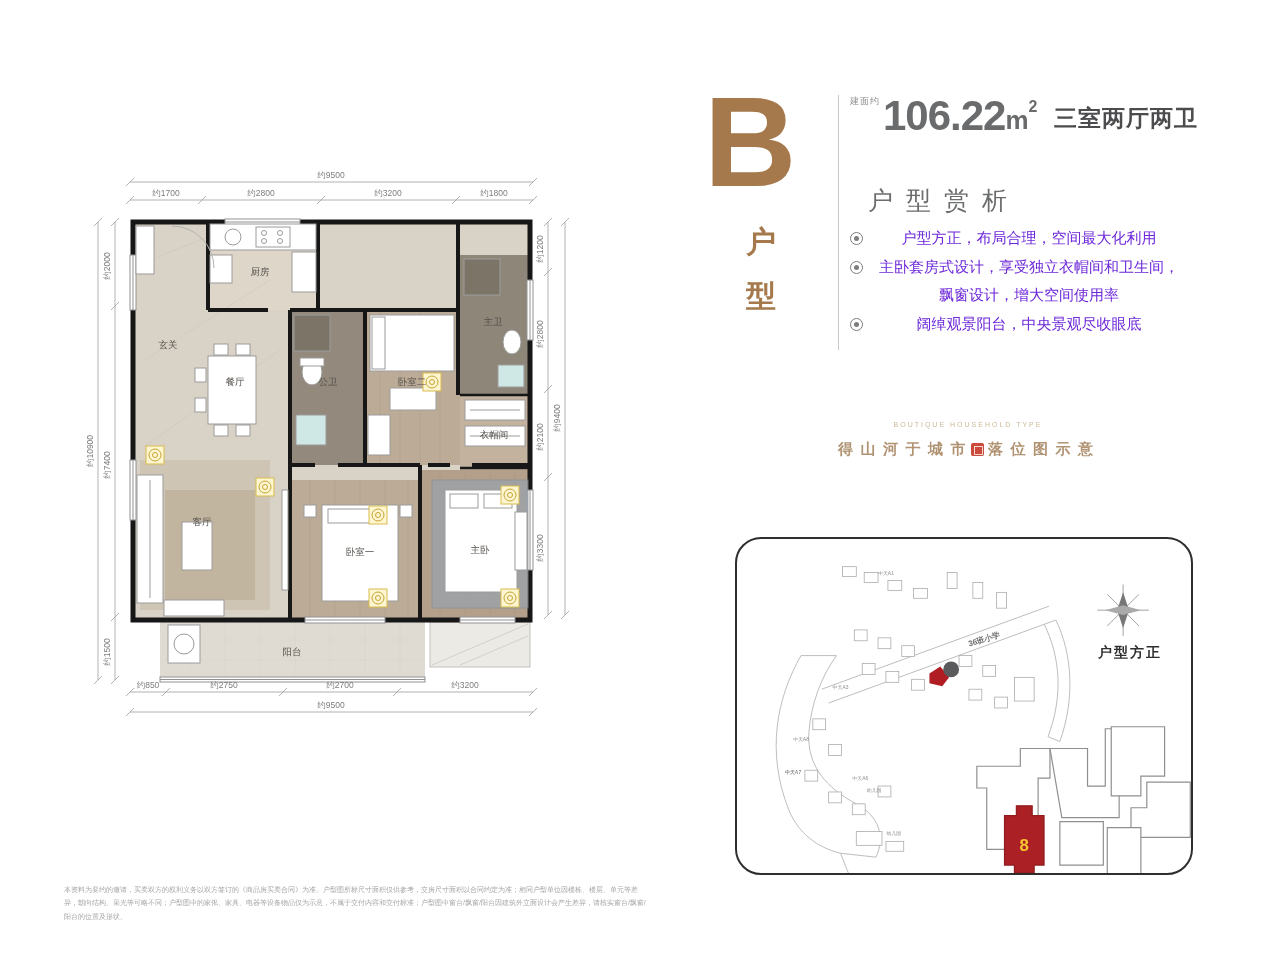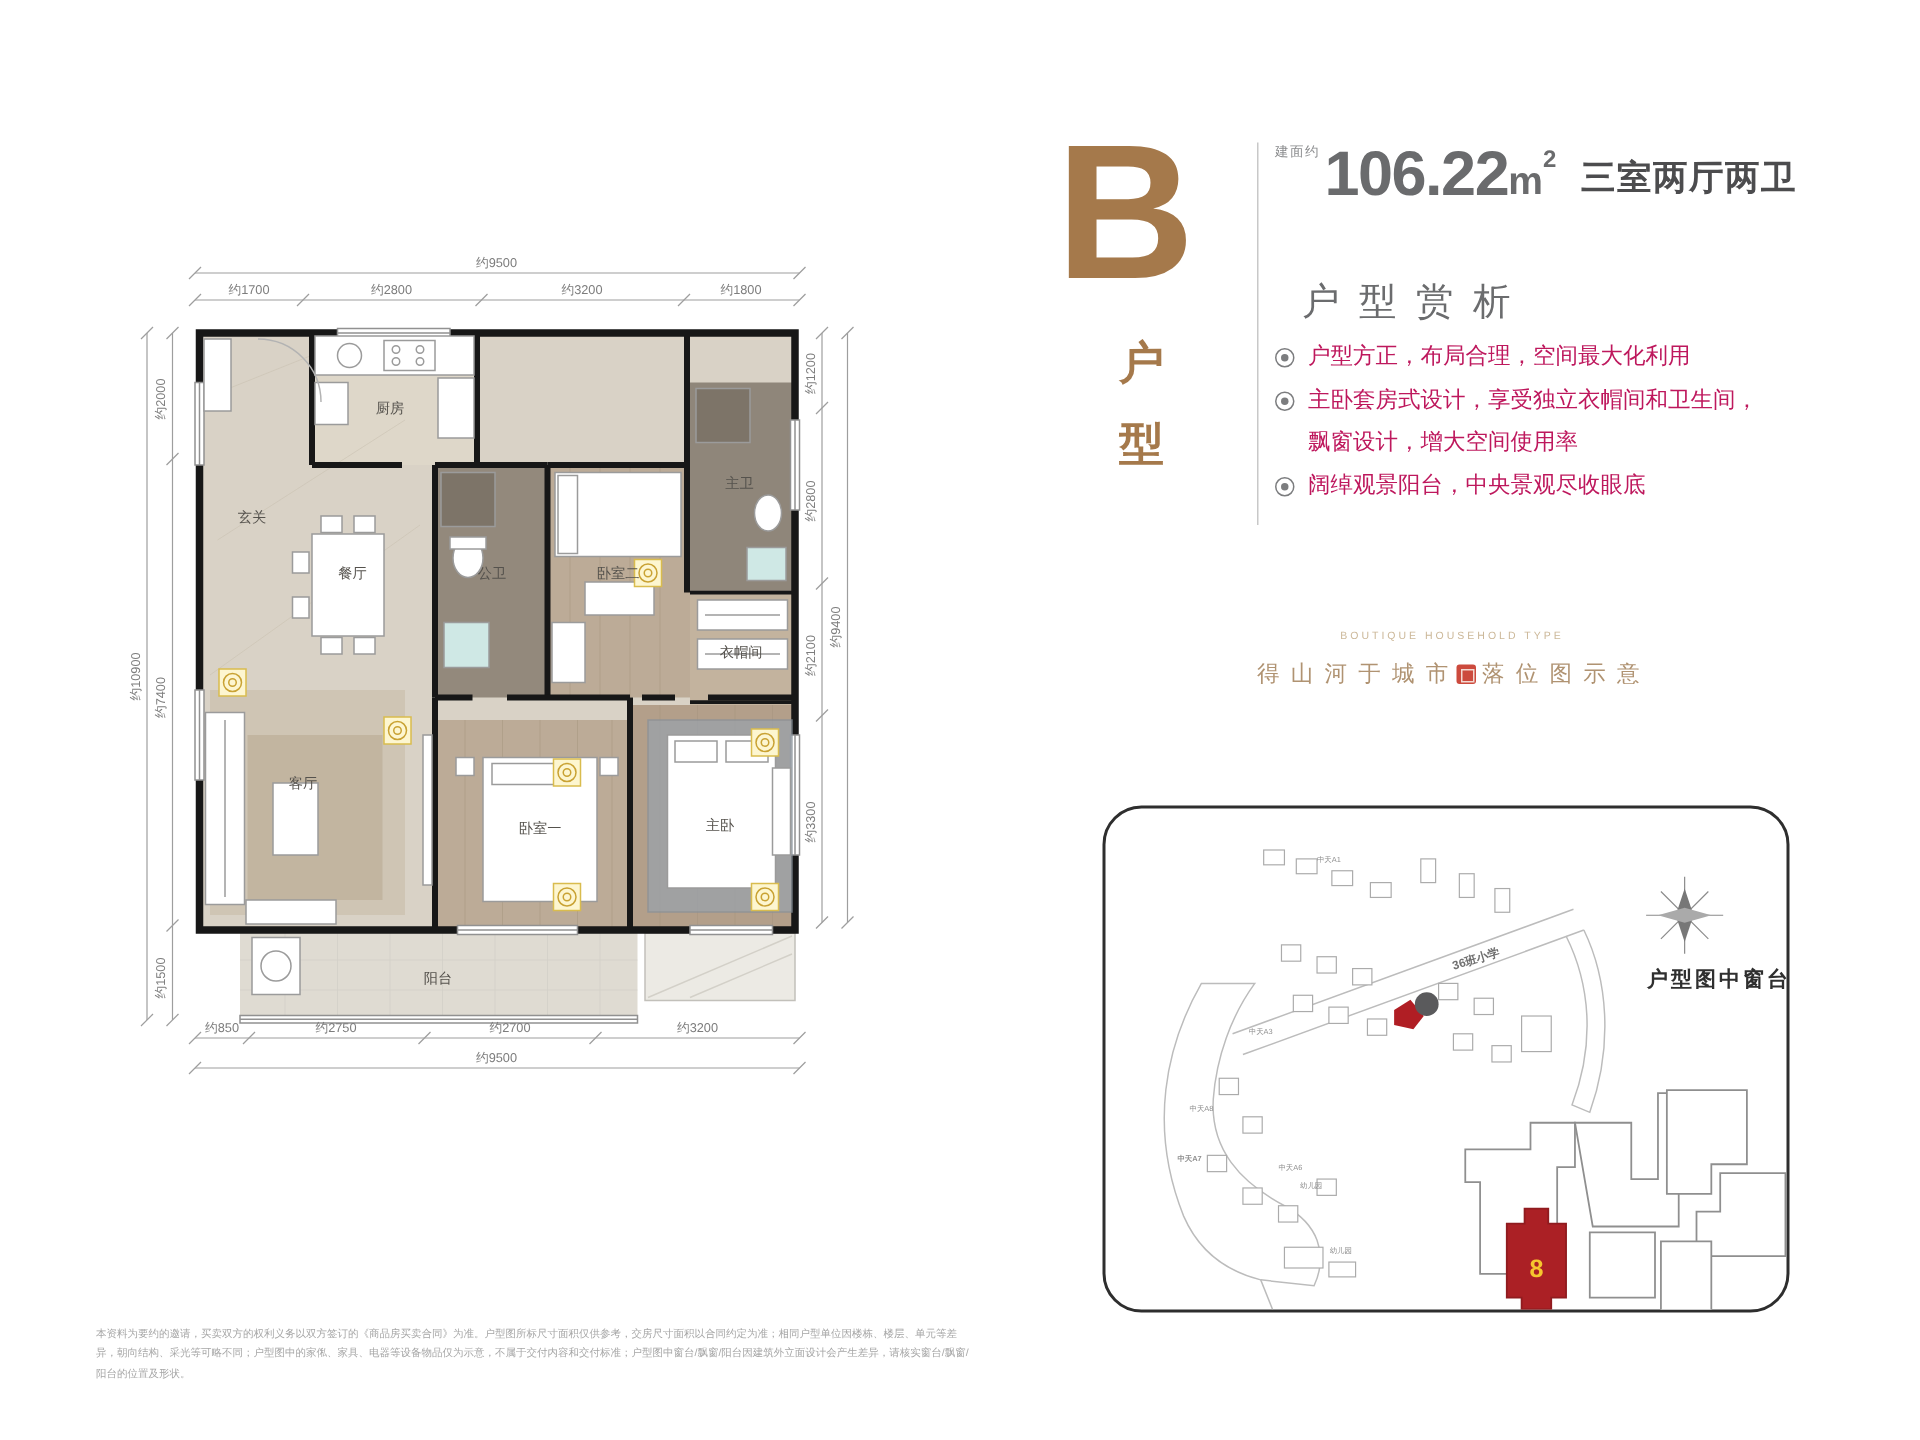--- a/index.html
+++ b/index.html
@@ -15,26 +15,26 @@
   .area-row{position:absolute;left:850px;top:96px;display:flex;align-items:flex-start;}
   .area-prefix{display:flex;flex-direction:row;justify-content:flex-end;height:40px;margin-right:3px;}
   .area-prefix span{font-size:9px;color:#8a8b8d;line-height:1.15;letter-spacing:1px;}
   .area-value{font-size:42px;font-weight:700;color:#6a6b6d;line-height:40px;letter-spacing:-1px;}
   .area-unit{font-size:26px;font-weight:700;color:#6a6b6d;line-height:48px;}
   .area-sup{font-size:16px;font-weight:700;color:#6a6b6d;line-height:22px;}
   .layout-summary{position:absolute;left:1054px;top:103px;font-size:23px;font-weight:700;color:#4c4c4e;letter-spacing:1px;}
 
   .section-title{position:absolute;left:868px;top:184px;font-size:25px;font-weight:400;color:#6b6c6e;letter-spacing:13px;}
   .features{position:absolute;left:850px;top:224px;width:336px;margin:0;padding:0;list-style:none;}
-  .features li{position:relative;padding-left:22px;font-size:15px;color:#be185d;line-height:28px;margin-bottom:1px;}
+  .features li{position:relative;padding-left:22px;font-size:15px;color:#6d28d9;line-height:28px;margin-bottom:1px;text-align:center;}
   .bullet-icon{position:absolute;left:0;top:8px;width:11px;height:11px;border:1.5px solid #7c7d7f;border-radius:50%;}
   .bullet-icon::after{content:"";position:absolute;left:3px;top:3px;width:5px;height:5px;background:#7c7d7f;border-radius:50%;}
 
   .tagline-en{position:absolute;left:838px;top:421px;width:260px;text-align:center;font-size:7px;color:#ccb899;letter-spacing:2px;}
-  .tagline-cn{position:absolute;left:838px;top:440px;display:flex;align-items:center;}
+  .tagline-cn{position:absolute;left:838px;top:440px;display:flex;align-items:center;font-weight:bold;}
   .tagline-part{font-size:15px;color:#b09372;letter-spacing:7.5px;}
   .seal-icon{display:inline-block;width:13px;height:13px;background:#cc4a3d;border-radius:2px;margin:0 4px 0 -2px;position:relative;}
   .seal-icon::after{content:"";position:absolute;left:3px;top:3px;width:7px;height:7px;border:1px solid #f3d9d2;}
 
   
   .sitemap{position:absolute;left:735px;top:537px;width:458px;height:338px;border:2px solid #2e2e2e;border-radius:26px;box-sizing:border-box;}
   .map-title{position:absolute;left:1098px;top:644px;font-size:14px;font-weight:700;color:#2f2f2f;letter-spacing:2px;}
 
   
   .disclaimer{position:absolute;left:64px;top:883px;width:585px;font-size:7px;line-height:1.9;color:#a6a6a6;}
@@ -413,17 +413,17 @@
         <path d="M86,44 h38 v38 h18 v-58 h34 v54 h-20 v36 h-58 z"></path>
         <path d="M148,22 h54 v50 h-24 v20 h-30 z"></path>
         <path d="M184,78 h44 v56 h-60 v-30 h16 z"></path>
         <path d="M96,118 h44 v44 h-44 z"></path>
         <path d="M144,124 h34 v50 h-34 z"></path>
         <path d="M40,112 h12 v-10 h16 v10 h12 v50 h-10 v8 h-20 v-8 h-10 z" fill="#ab2025" stroke="#8f1b1f"></path>
       </g>
       <text x="290" y="316" font-size="17" font-weight="bold" fill="#f6c62e" text-anchor="middle">8</text>
     </svg>
   </div>
-  <div class="map-title">户型图中窗台</div>
+  <div class="map-title">户型方正</div>
 
   <div class="disclaimer">本资料为要约的邀请，买卖双方的权利义务以双方签订的《商品房买卖合同》为准。户型图所标尺寸面积仅供参考，交房尺寸面积以合同约定为准；相同户型单位因楼栋、楼层、单元等差异，朝向结构、采光等可略不同；户型图中的家俬、家具、电器等设备物品仅为示意，不属于交付内容和交付标准；户型图中窗台/飘窗/阳台因建筑外立面设计会产生差异，请核实窗台/飘窗/阳台的位置及形状。</div>
 
 </div>
 
 </body></html>

